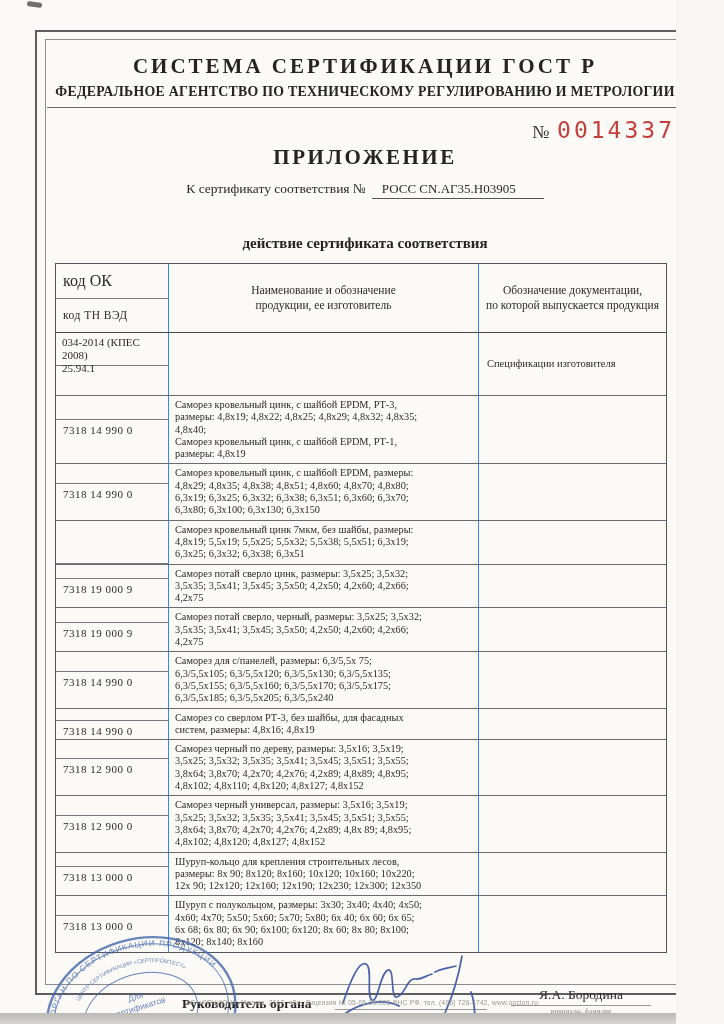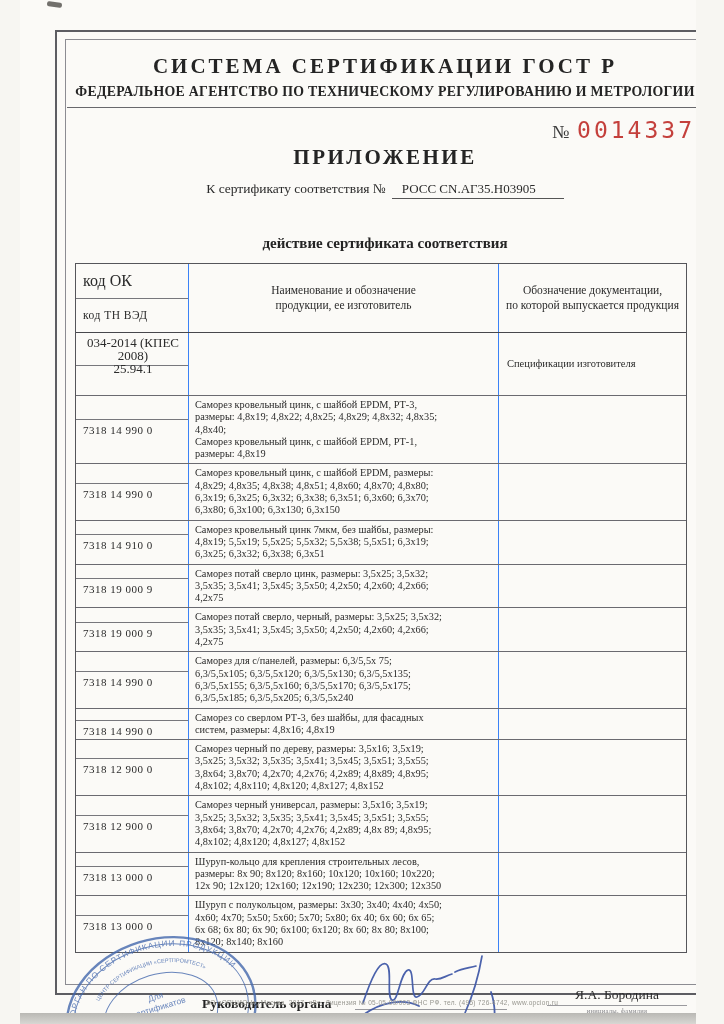--- a/index.html
+++ b/index.html
@@ -1,17 +1,17 @@
 <!DOCTYPE html>
 <html><head>
 <meta charset="utf-8">
 <style>
   html,body{margin:0;padding:0;}
   body{width:724px;height:1024px;background:#f7f6f2;font-family:"Liberation Serif","DejaVu Serif",serif;color:#2b2b2b;}
-  .page{position:relative;width:676px;height:1024px;background:#fbfaf7;overflow:hidden;margin-left:20px;}
+  .page{position:relative;width:676px;height:1024px;background:#fbfaf7;overflow:hidden;}
   .speck{position:absolute;left:27px;top:2px;width:15px;height:5px;background:#44423e;border-radius:2px;transform:rotate(8deg);opacity:.75;}
   .frame-outer{position:absolute;left:35px;top:30px;width:656px;height:961px;border:2px solid #5d5d62;}
   .frame-inner{position:absolute;left:45px;top:39px;width:638px;height:944px;border:1px solid #8c8c92;}
   .content{position:absolute;left:47px;top:40px;width:636px;height:942px;}
   .sys-title{margin-top:14px;text-align:center;font-weight:bold;font-size:21px;letter-spacing:3px;color:#242424;}
   .agency{margin-top:5px;text-align:center;font-weight:bold;font-size:13.8px;letter-spacing:.3px;color:#242424;}
   .header-rule{margin-top:7px;border-top:1.8px solid #68686c;height:0;}
   .serial{margin-top:9px;text-align:right;padding-right:8px;white-space:nowrap;}
   .serial .no{font-size:18px;color:#3a3a3a;}
   .serial .digits{font-family:"DejaVu Sans Mono",monospace;font-size:23px;color:#c4403c;letter-spacing:3px;margin-left:8px;}
@@ -22,41 +22,41 @@
   
   .ptable{margin-top:9px;margin-left:8px;width:610px;border:1.2px solid #55555a;}
   .trow{display:grid;grid-template-columns:112px 310px 188px;border-bottom:1px solid #6a6a70;}
   .trow:last-child{border-bottom:none;}
   .thead{border-bottom:1.6px solid #47474c;min-height:68px;}
   .tcell{box-sizing:border-box;}
   .c2,.c3{border-left:1px solid #3b82f6;}
   .code-cell{display:flex;flex-direction:column;}
   .code-top{flex:1 1 38%;border-bottom:1px solid #77777c;min-height:11px;}
   .code-top.tall{flex:3 1 72%;}
-  .code-top.has-text{padding:3px 4px 2px 6px;font-size:13px;line-height:13px;white-space:pre-line;text-align:center;}
+  .code-top.has-text{padding:3px 4px 2px 6px;font-size:11px;line-height:13px;white-space:pre-line;}
   .code-bot{flex:1 1 62%;padding:4px 4px 2px 7px;font-size:11px;letter-spacing:.5px;min-height:11px;}
   .thead .code-top{flex:1 1 50%;display:flex;align-items:center;padding:2px 4px 2px 7px;font-size:16px;white-space:normal;}
   .thead .code-bot{flex:1 1 50%;display:flex;align-items:center;padding:2px 4px 2px 7px;font-size:11.5px;}
   .hcenter{display:flex;align-items:center;justify-content:center;text-align:center;font-size:11.5px;line-height:15px;white-space:pre-line;padding:4px;}
   .name-cell{padding:3px 2px 3px 6px;font-size:10.3px;line-height:12.3px;white-space:pre-line;}
   .doc-cell{display:flex;align-items:center;padding:2px 4px 2px 8px;font-size:10.5px;line-height:12.5px;}
   
   .sig-area{position:relative;height:122px;margin-top:6px;}
   .stamp{position:absolute;left:-6px;top:-24px;width:200px;height:160px;transform:rotate(-17deg);opacity:.8;}
   .role{position:absolute;left:135px;font-weight:bold;font-size:13.5px;color:#242424;white-space:nowrap;}
   .role1{top:37px;}
   .sig-line{position:absolute;border-top:1px solid #9a9a9e;height:0;}
   .sig-line1{left:288px;top:50px;width:152px;}
   .sig-cap{position:absolute;font-size:6.5px;color:#86868a;letter-spacing:.4px;}
   .sig-cap1{left:338px;top:52px;}
   .sig-svg{position:absolute;opacity:.92;}
   .sig1{left:286px;top:-6px;width:160px;height:64px;}
   .sig2{left:266px;top:28px;width:214px;height:88px;}
   .name-block{position:absolute;width:140px;text-align:center;}
-  .name-block1{left:480px;top:28px;} .name-block2{left:476px;top:64px;}
+  .name-block1{left:464px;top:28px;} .name-block2{left:476px;top:64px;}
   .name-text{font-size:13.5px;color:#2b2b2b;padding-bottom:2px;border-bottom:1px solid #9a9a9e;}
   .name-cap{font-size:6.5px;color:#86868a;margin-top:1px;letter-spacing:.3px;}
   .print-footer{position:absolute;left:0;top:999px;width:724px;text-align:center;font-family:"Liberation Sans","DejaVu Sans",sans-serif;font-size:6.5px;color:#97968f;letter-spacing:.3px;}
   .scan-strip{position:absolute;left:0;bottom:0;width:724px;height:11px;background:linear-gradient(#b9b8b4,#d8d7d3);}
   svg text,svg textPath{font-family:"Liberation Sans","DejaVu Sans",sans-serif;}
 </style>
 </head>
 <body>
 
 <div class="page">
@@ -120,21 +120,20 @@
             </div>
             <div class="tcell c2 name-cell">Саморез кровельный цинк, с шайбой EPDM, размеры:
 4,8х29; 4,8х35; 4,8х38; 4,8х51; 4,8х60; 4,8х70; 4,8х80;
 6,3х19; 6,3х25; 6,3х32; 6,3х38; 6,3х51; 6,3х60; 6,3х70;
 6,3х80; 6,3х100; 6,3х130; 6,3х150</div>
             <div class="tcell c3 doc-cell"></div>
           </div>
           <div class="trow">
             <div class="tcell c1 code-cell">
               <div class="code-top"></div>
-              <div class="code-bot">7318 14 910 0</div>
             </div>
             <div class="tcell c2 name-cell">Саморез кровельный цинк 7мкм, без шайбы, размеры:
 4,8х19; 5,5х19; 5,5х25; 5,5х32; 5,5х38; 5,5х51; 6,3х19;
 6,3х25; 6,3х32; 6,3х38; 6,3х51</div>
             <div class="tcell c3 doc-cell"></div>
           </div>
           <div class="trow">
             <div class="tcell c1 code-cell">
               <div class="code-top"></div>
               <div class="code-bot">7318 19 000 9</div>

